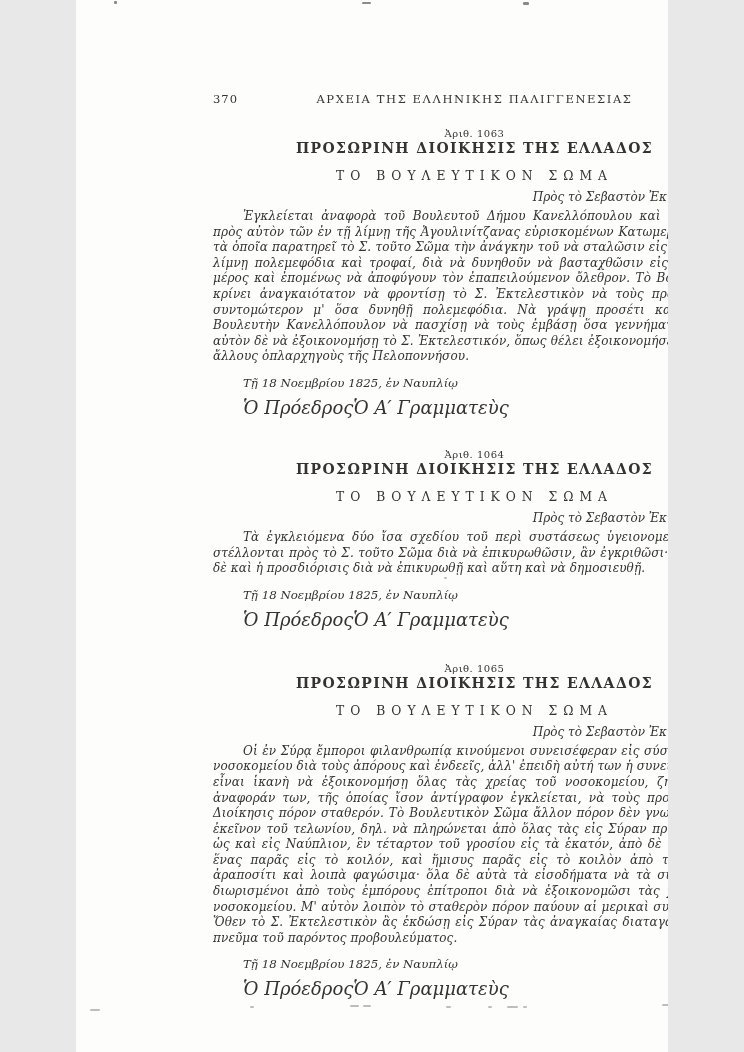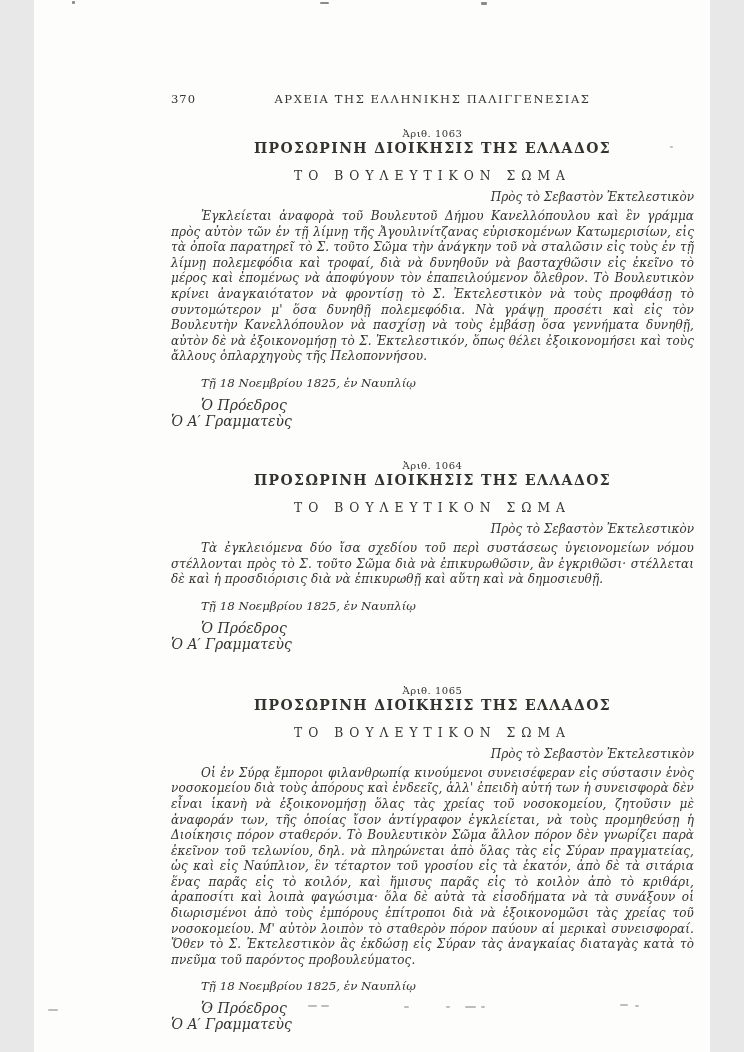--- a/index.html
+++ b/index.html
@@ -1,19 +1,19 @@
 <!DOCTYPE html>
 <html lang="el"><head>
 <meta charset="utf-8">
 <style>
   html,body{margin:0;padding:0;}
   body{background:#e8e8e8;}
   .page{
     position:relative;
-    width:676px;height:1052px;
+    width:592px;height:1052px;
     margin:0 auto;
     background:#fdfdfc;
     color:#35332f;
     font-family:"DejaVu Serif","DejaVu Sans",serif;
     overflow:hidden;
   }
   .content{position:absolute;left:137px;top:92px;width:523px;}
   .running-head{position:relative;height:16px;}
   .page-num{position:absolute;left:0;top:0;font-size:11.5px;letter-spacing:1px;}
   .head-title{width:100%;text-align:center;font-size:11.5px;letter-spacing:1.6px;white-space:nowrap;}
@@ -28,21 +28,21 @@
   .body-text{
     margin-top:5px;
     font-size:12px;
     line-height:15.6px;
     text-align:justify;
     text-indent:30px;
     font-style:italic;
     letter-spacing:0.1px;
   }
   .date-line{margin-top:11px;padding-left:30px;font-size:11.8px;font-style:italic;}
-  .sig-row{display:flex;margin-top:7px;font-size:14px;font-style:italic;flex-direction:column;}
+  .sig-row{display:flex;margin-top:7px;font-size:18px;font-style:italic;}
   .sig-left{padding-left:30px;}
   .sig-right{margin-right:90px;}
   
   .speck{position:absolute;background:#8a8a8a;border-radius:1px;}
   .speck.faint{background:#bdbdbd;}
 </style>
 </head>
 <body>
 
 <div class="page">

